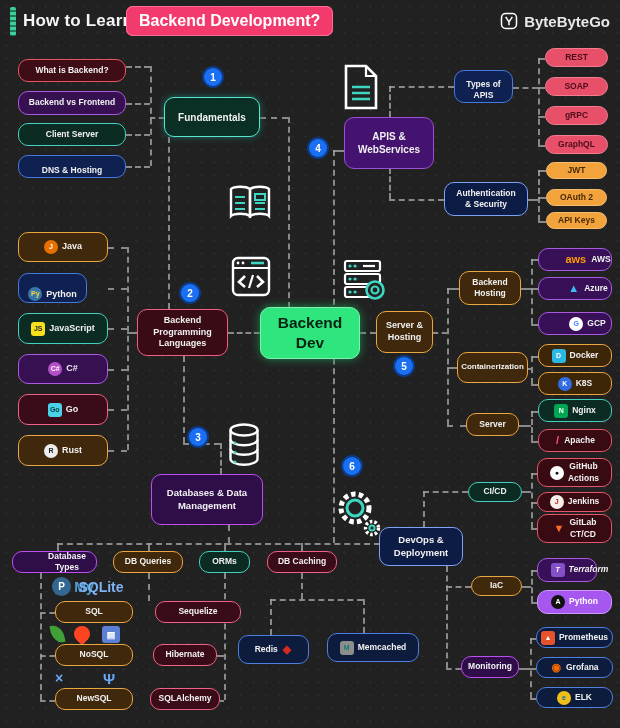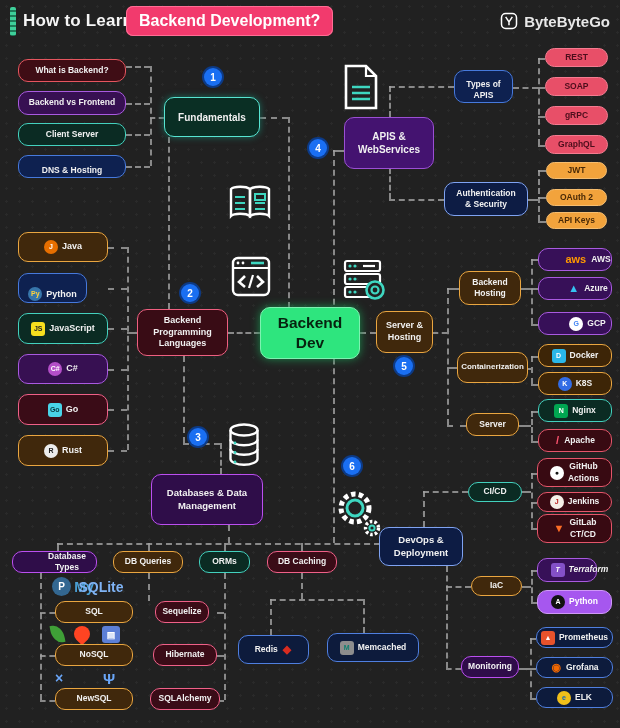--- a/index.html
+++ b/index.html
@@ -457,21 +457,21 @@
       </div>
       <div class="node s-teal" style="left: 199px; top: 551px; width: 51px; height: 22px;">
         <span class="lbl">ORMs</span>
       </div>
       <div class="node s-maroon" style="left: 267px; top: 551px; width: 70px; height: 22px;">
         <span class="lbl">DB Caching</span>
       </div>
       <div class="node s-brown" style="left: 55px; top: 601px; width: 78px; height: 22px;">
         <span class="lbl">SQL</span>
       </div>
-      <div class="node s-maroon" style="left: 155px; top: 601px; width: 54px; height: 22px;">
+      <div class="node s-maroon" style="left: 155px; top: 601px; width: 86px; height: 22px;">
         <span class="lbl">Sequelize</span>
       </div>
       <div class="node s-brown" style="left: 55px; top: 644px; width: 78px; height: 22px;">
         <span class="lbl">NoSQL</span>
       </div>
       <div class="node s-maroon" style="left: 153px; top: 644px; width: 64px; height: 22px;">
         <span class="lbl">Hibernate</span>
       </div>
       <div class="node s-brown" style="left: 55px; top: 688px; width: 78px; height: 22px;">
         <span class="lbl">NewSQL</span>

